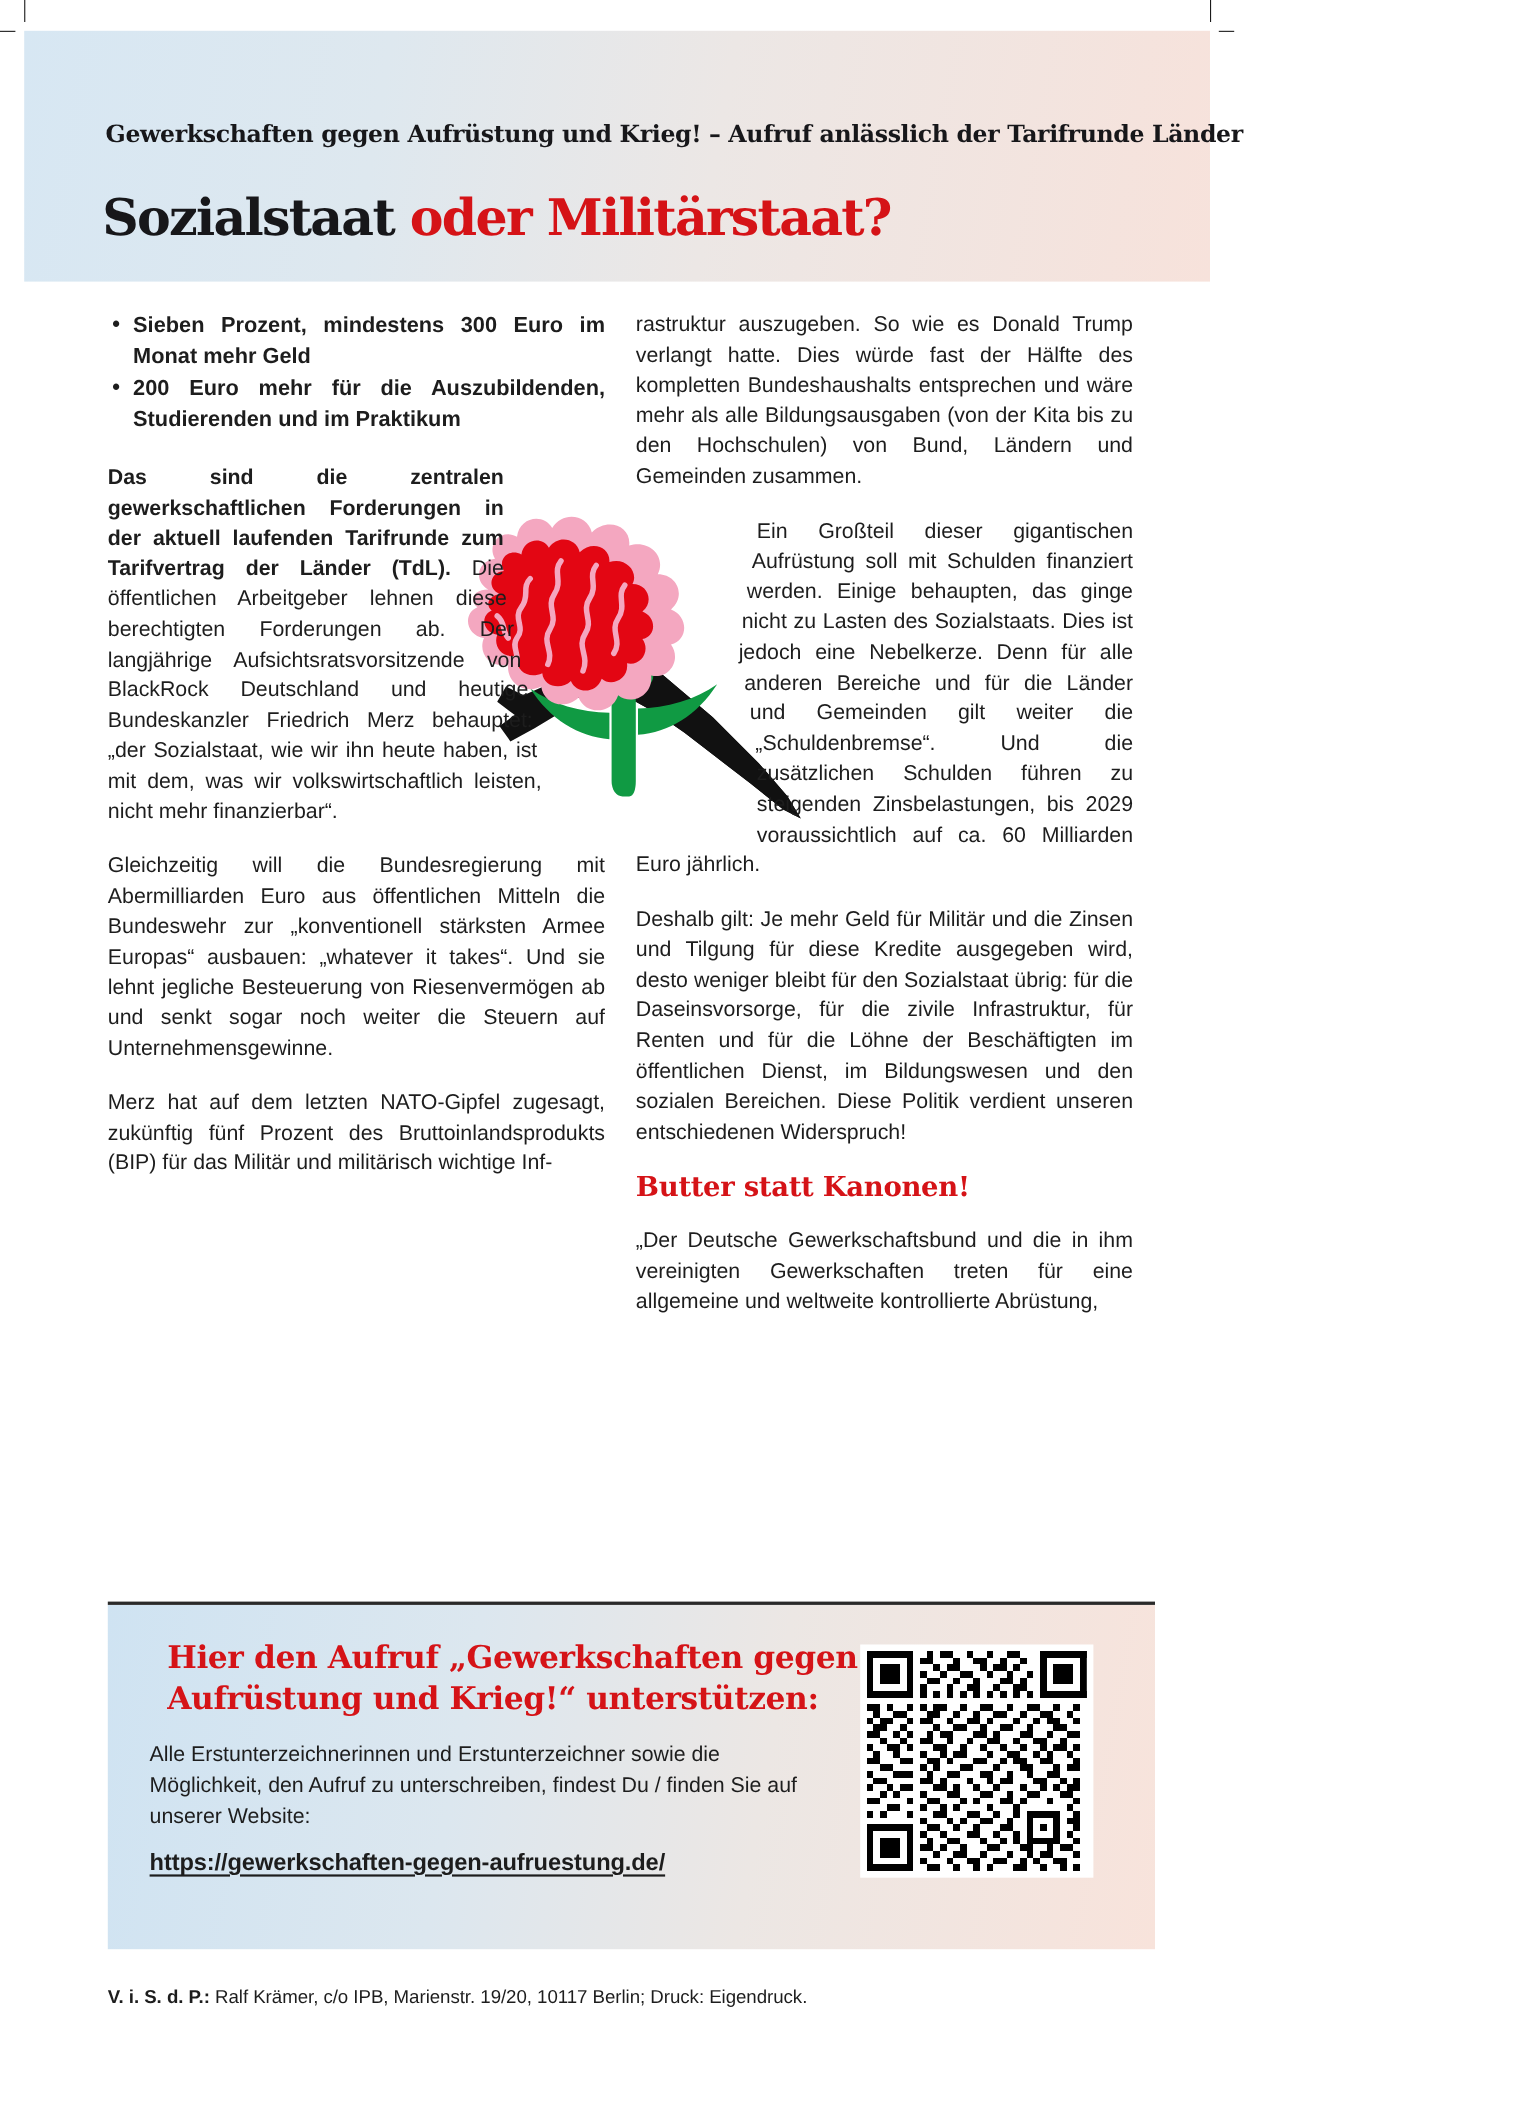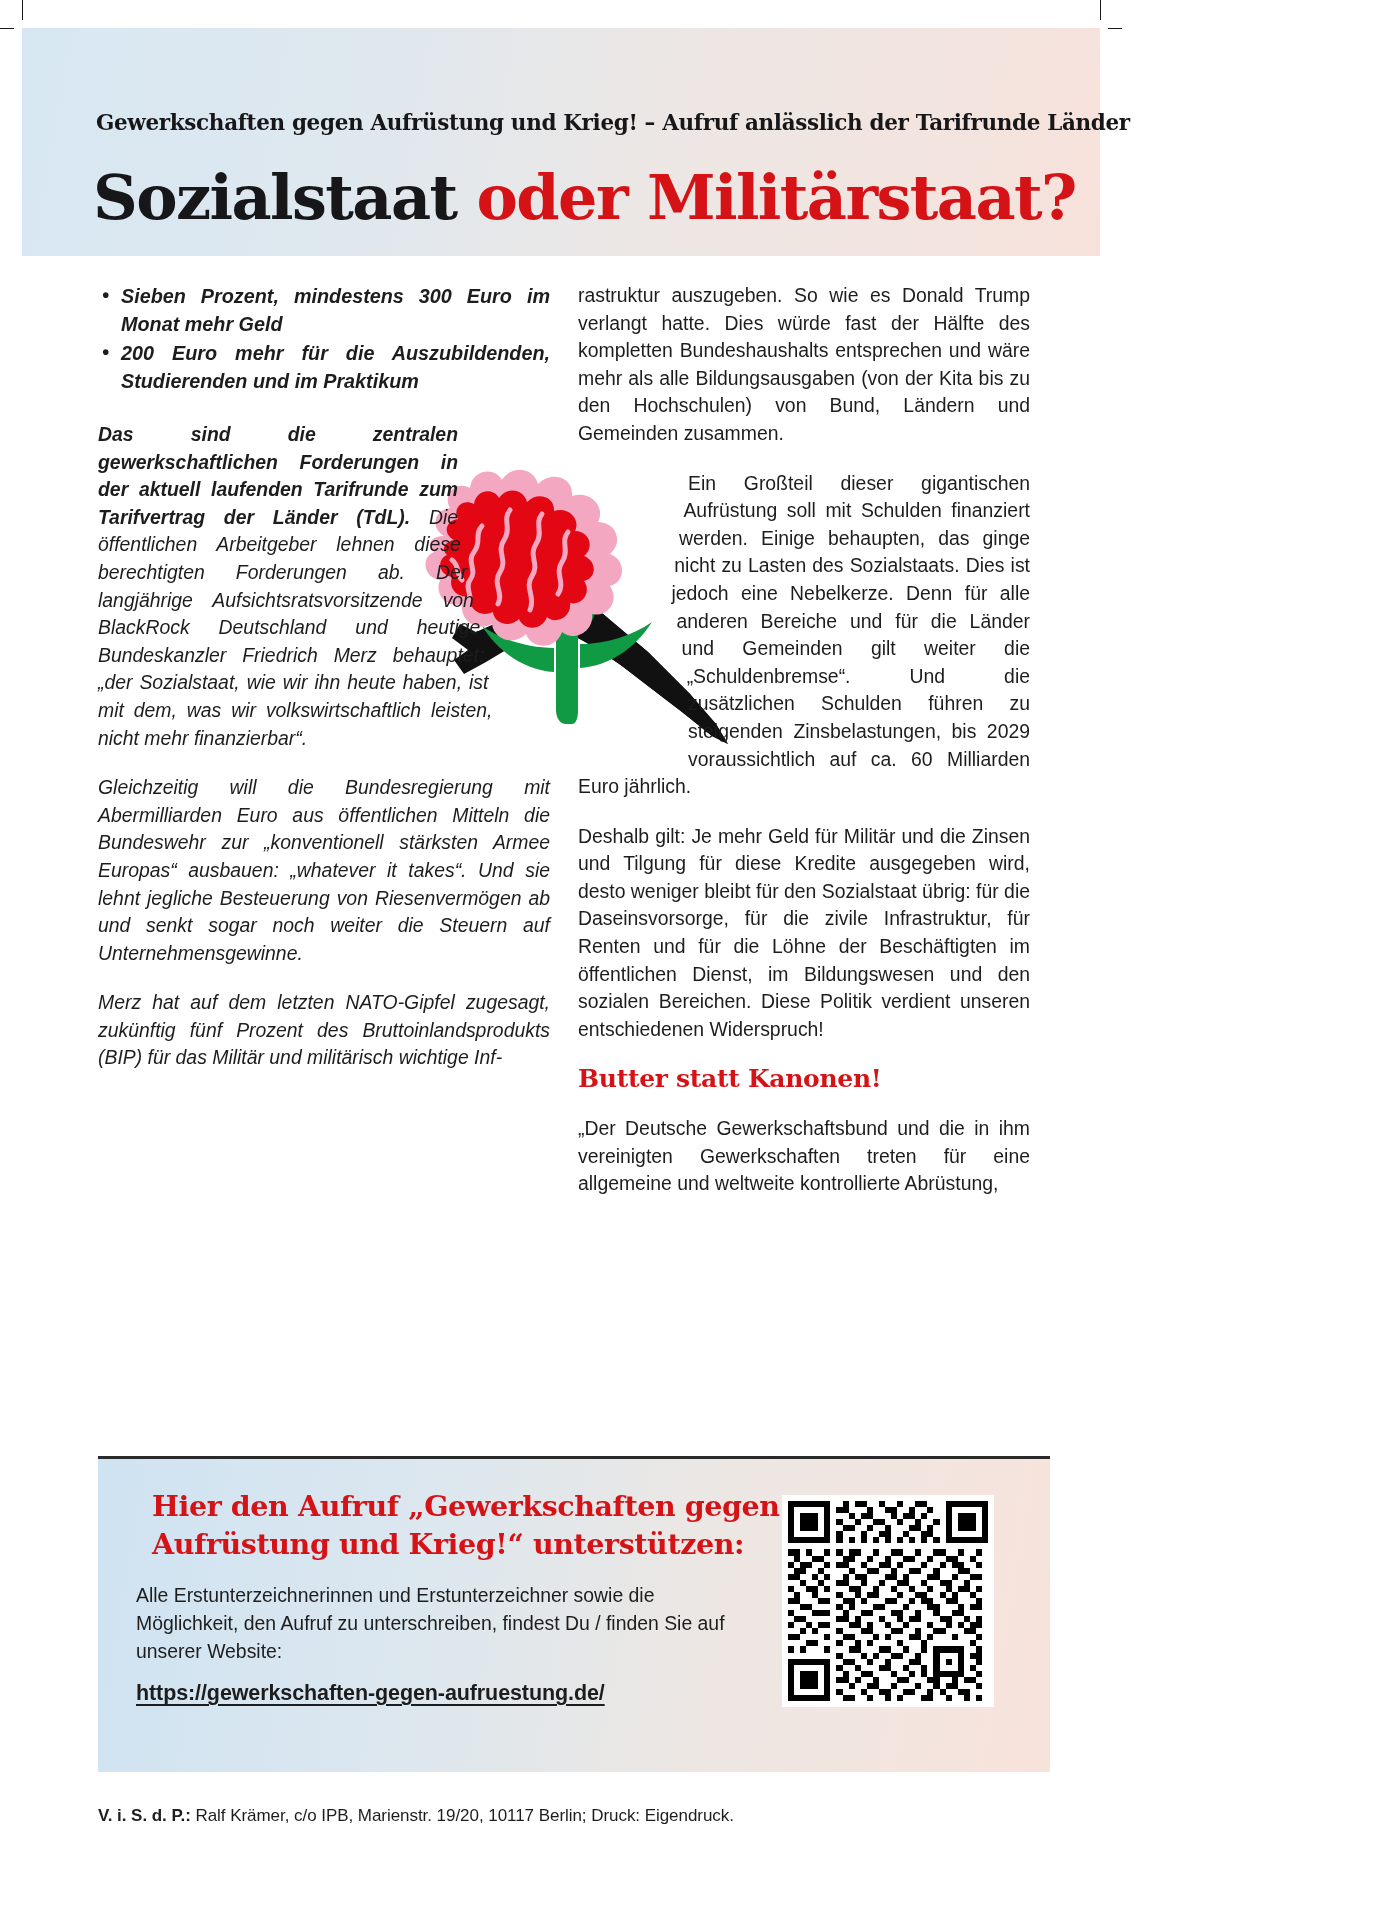--- a/index.html
+++ b/index.html
@@ -49,40 +49,40 @@
     color: #17171a;
     white-space: nowrap;
   }
   .headline {
     position: absolute;
     left: 93px;
     top: 143px;
     width: 980px;
     font-family: "DejaVu Serif", "Liberation Serif", serif;
     font-weight: 700;
-    font-size: 62px;
+    font-size: 46px;
     line-height: 70px;
     letter-spacing: -1.6px;
     color: #17171a;
     white-space: nowrap;
     margin-top: 20px;
   }
   .headline .red { color: #d51317; }
 
   
   .col {
     position: absolute;
     top: 282px;
     width: 452px;
     font-size: 19.4px;
     line-height: 27.6px;
     color: #1d1d1d;
     text-align: justify;
   }
-  .col.left  { left: 98px; font-style: italic; }
+  .col.left  { left: 98px; }
   .col.right { left: 578px; }
 
   .col p { margin: 0 0 22px 0; }
   .col p.tight { margin-bottom: 0; }
 
   ul.demands {
     list-style: none;
     margin: 0 0 26px 0;
     padding: 0;
     font-weight: 700;

